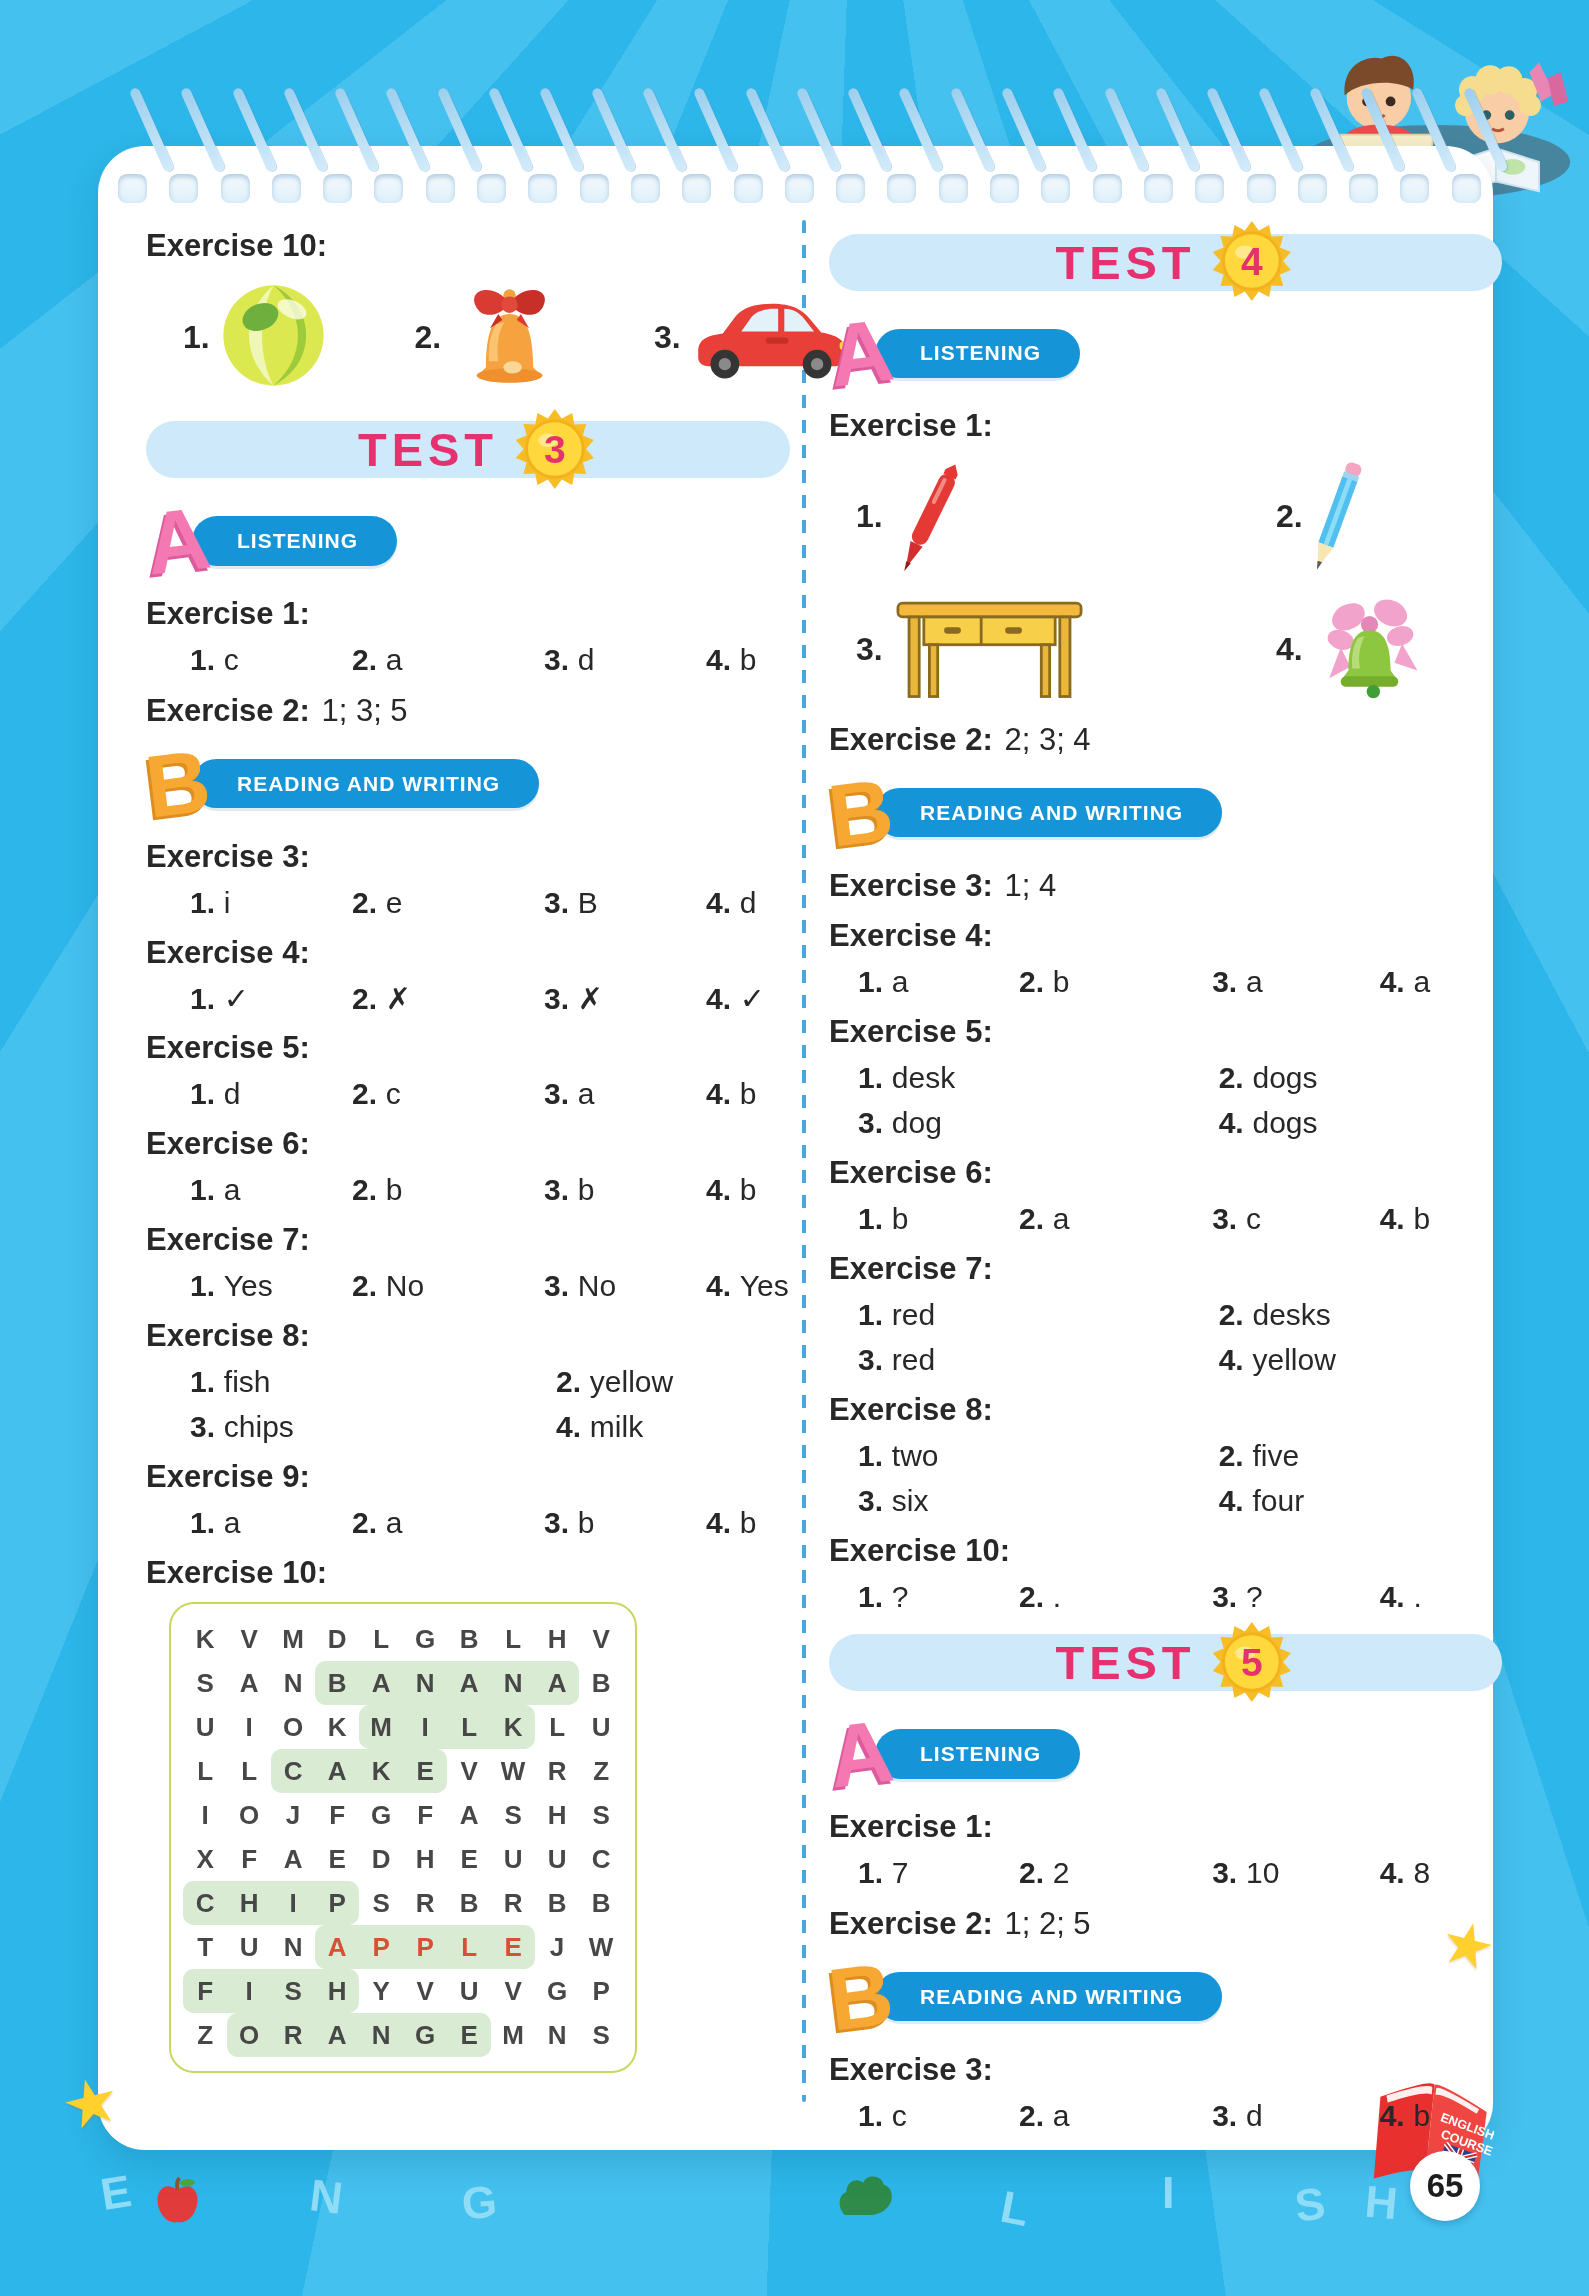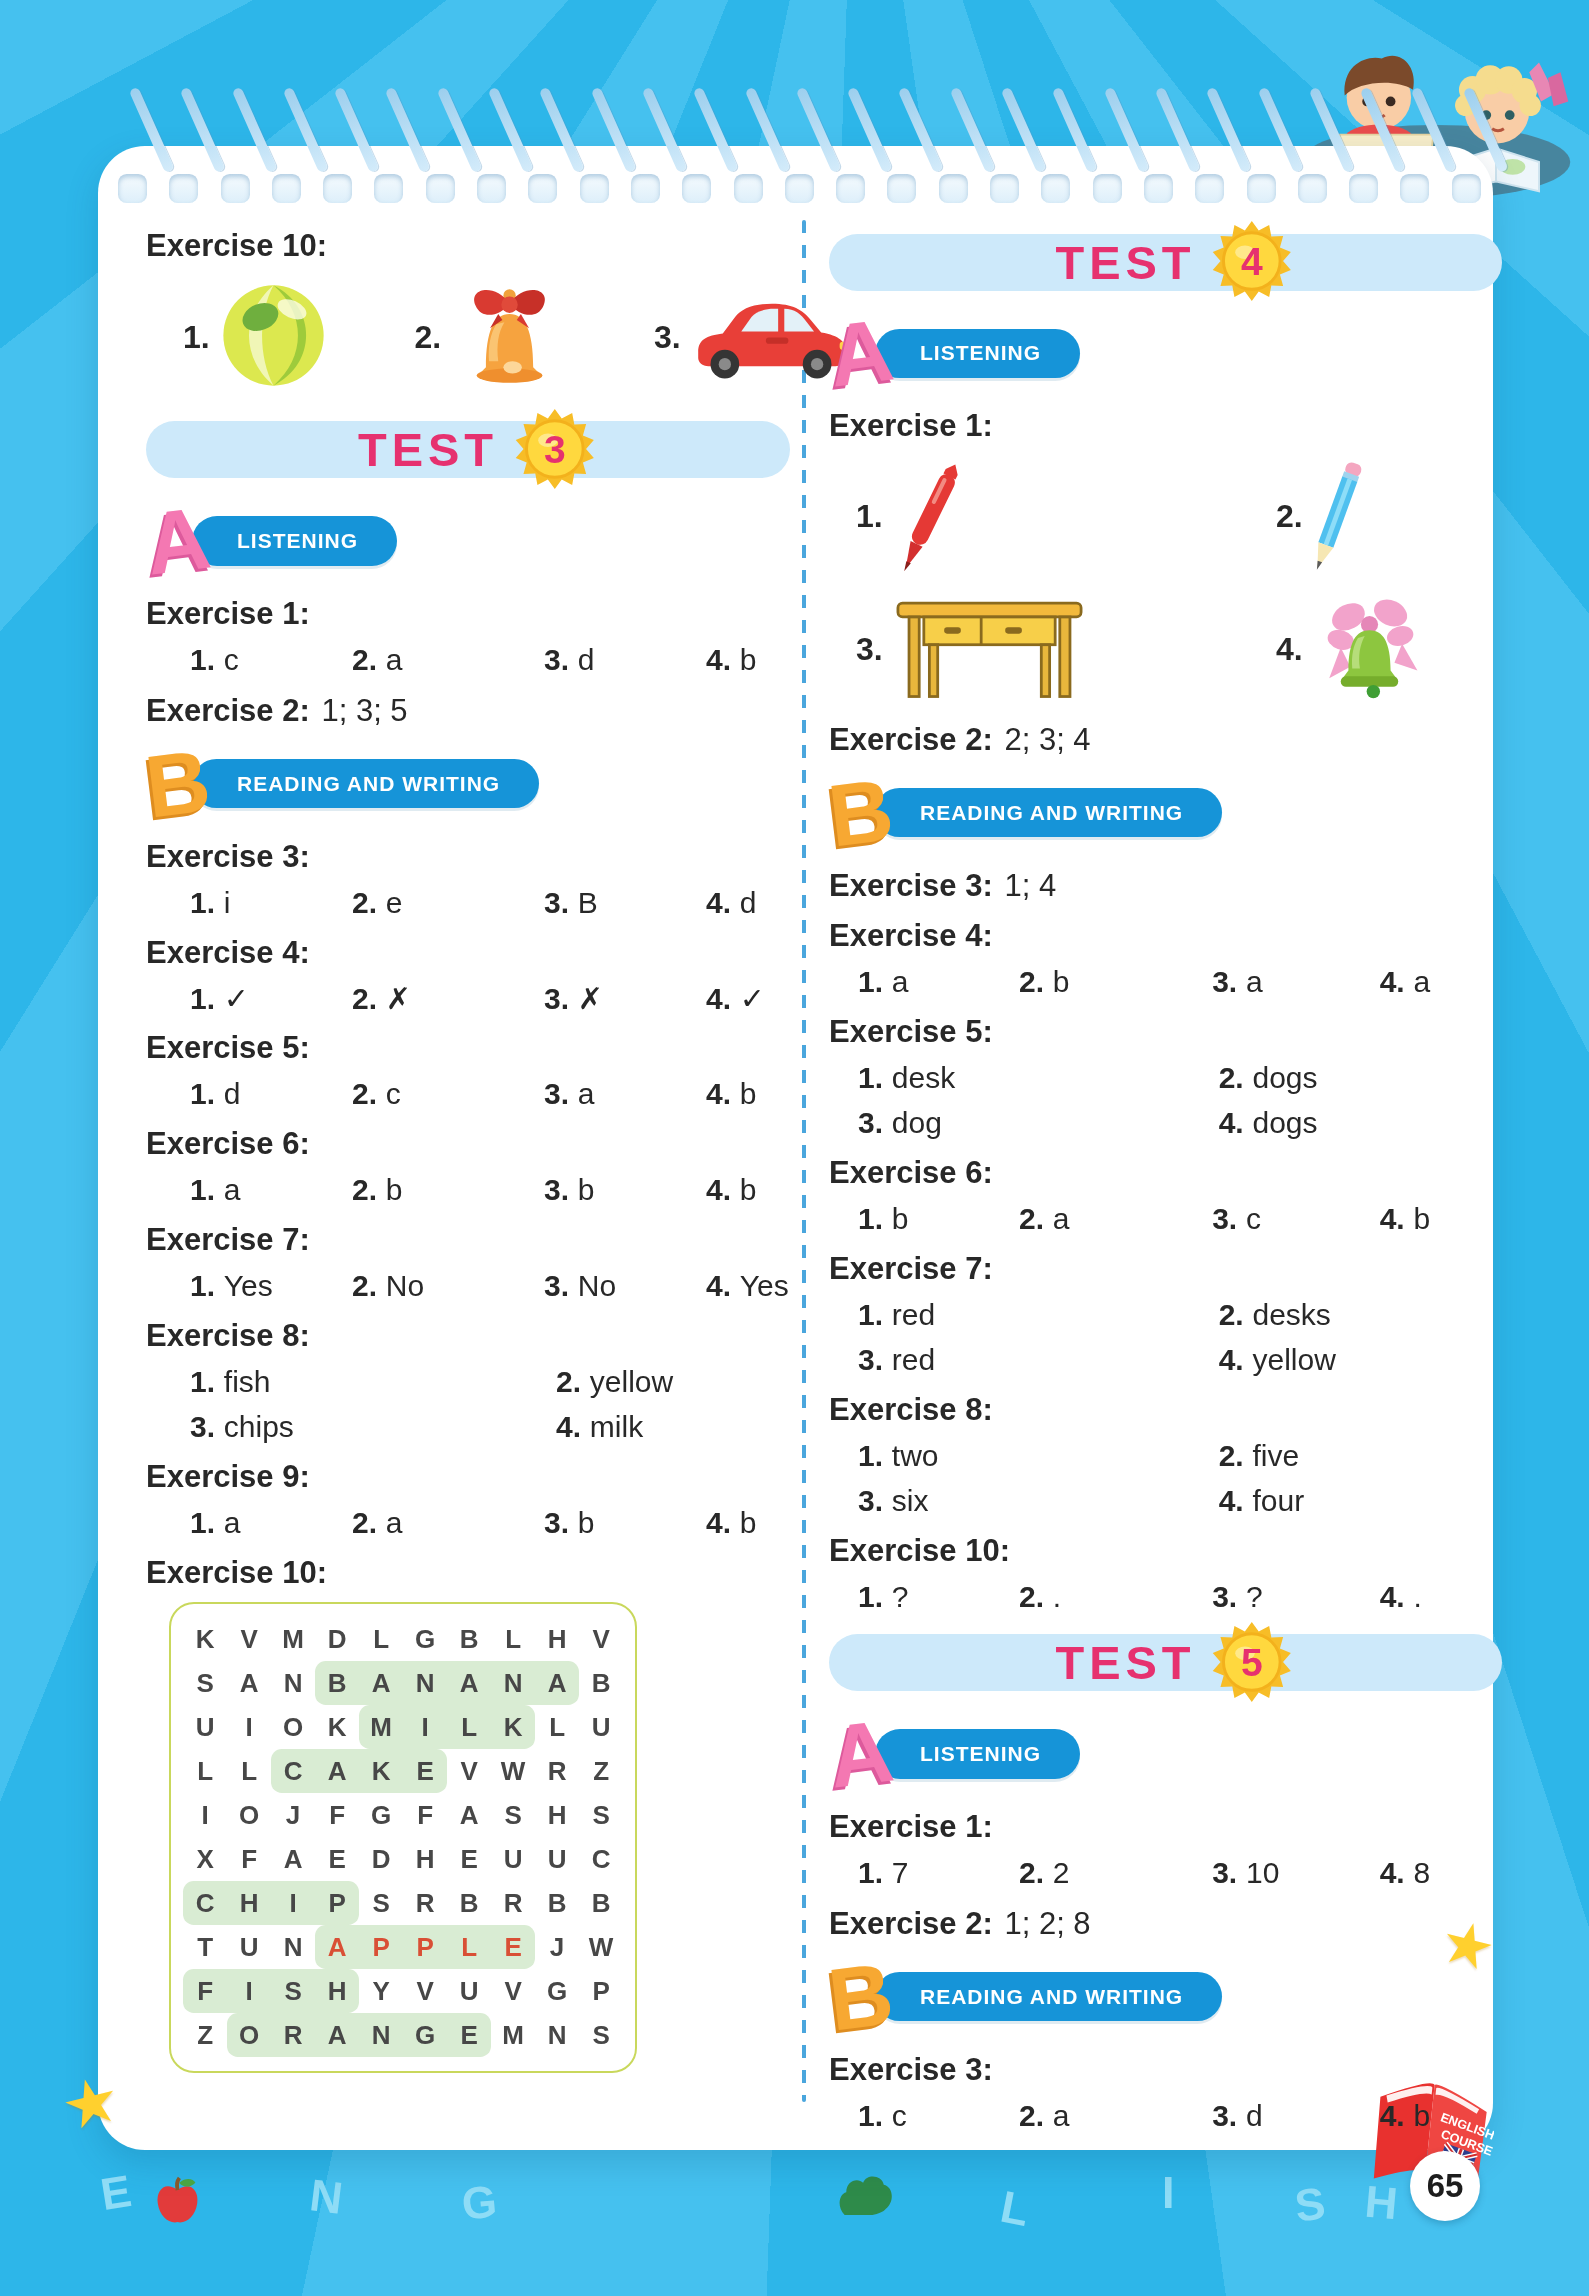--- a/index.html
+++ b/index.html
@@ -683,21 +683,21 @@
 
   <div class="ex-label">Exercise 1:</div>
   <div class="ans-row">
       <div><span class="ans-num">1.</span><span class="ans-val">7</span></div>
       <div><span class="ans-num">2.</span><span class="ans-val">2</span></div>
       <div><span class="ans-num">3.</span><span class="ans-val">10</span></div>
       <div><span class="ans-num">4.</span><span class="ans-val">8</span></div>
     </div>
 
   <div class="ex-line">
-    <span class="ex-label-inline">Exercise 2:</span><span class="ans-val">1; 2; 8</span>
+    <span class="ex-label-inline">Exercise 2:</span><span class="ans-val">1; 2; 5</span>
   </div>
 
   <div class="sec">
     <span class="sec-letter b">B</span>
     <span class="sec-pill">READING AND WRITING</span>
   </div>
 
   <div class="ex-label">Exercise 3:</div>
   <div class="ans-row">
       <div><span class="ans-num">1.</span><span class="ans-val">c</span></div>

